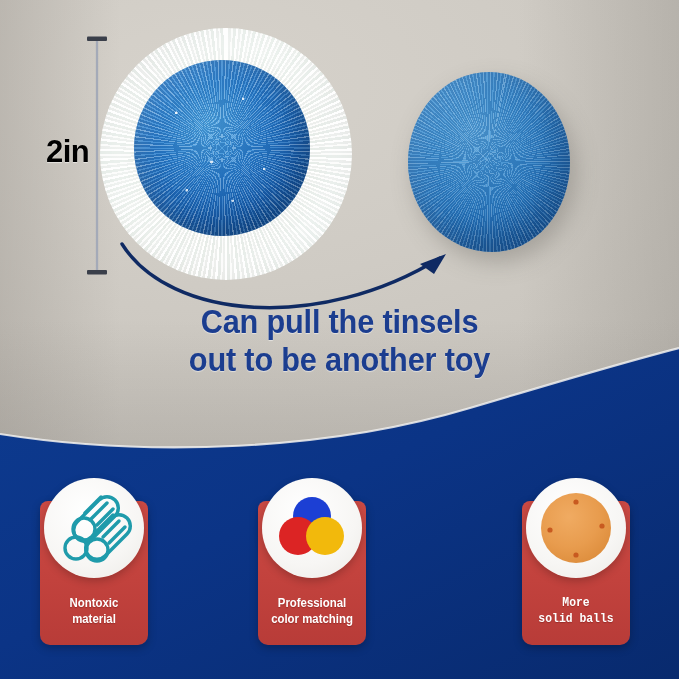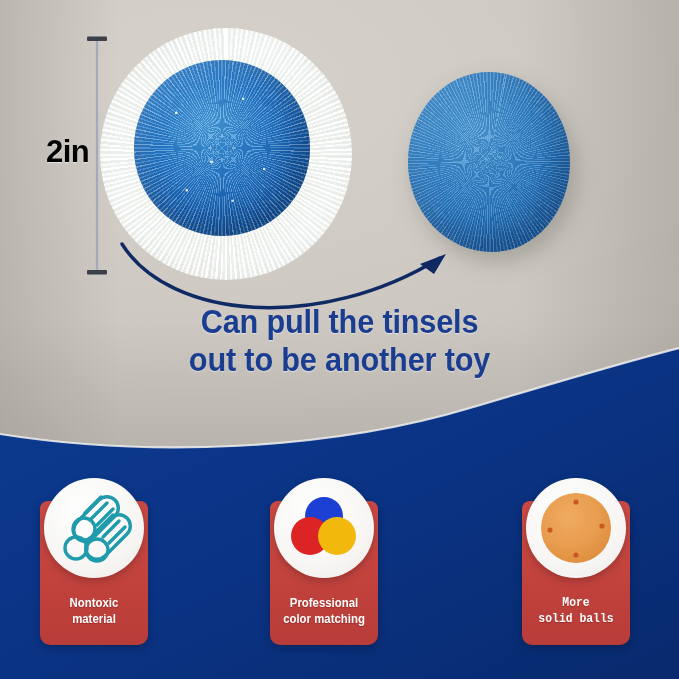--- a/index.html
+++ b/index.html
@@ -327,21 +327,21 @@
           <circle cx="32" cy="70" r="11"></circle>
           <circle cx="53" cy="72" r="11"></circle>
         </g>
       </svg>
       <div class="card-label">
         <span>Nontoxic</span><br>
         <span>material</span>
       </div>
     </div>
 
-    <div class="card" style="left:270px;">
+    <div class="card" style="left:258px;">
       <div class="card-body"></div>
       <div class="card-circle"></div>
       <svg class="card-icon" viewBox="0 0 100 100">
         <circle cx="50" cy="38" r="19" fill="#1c3fd4"></circle>
         <circle cx="36" cy="58" r="19" fill="#dc2424"></circle>
         <circle cx="63" cy="58" r="19" fill="#f2b90c"></circle>
       </svg>
       <div class="card-label">
         <span>Professional</span><br>
         <span>color matching</span>

